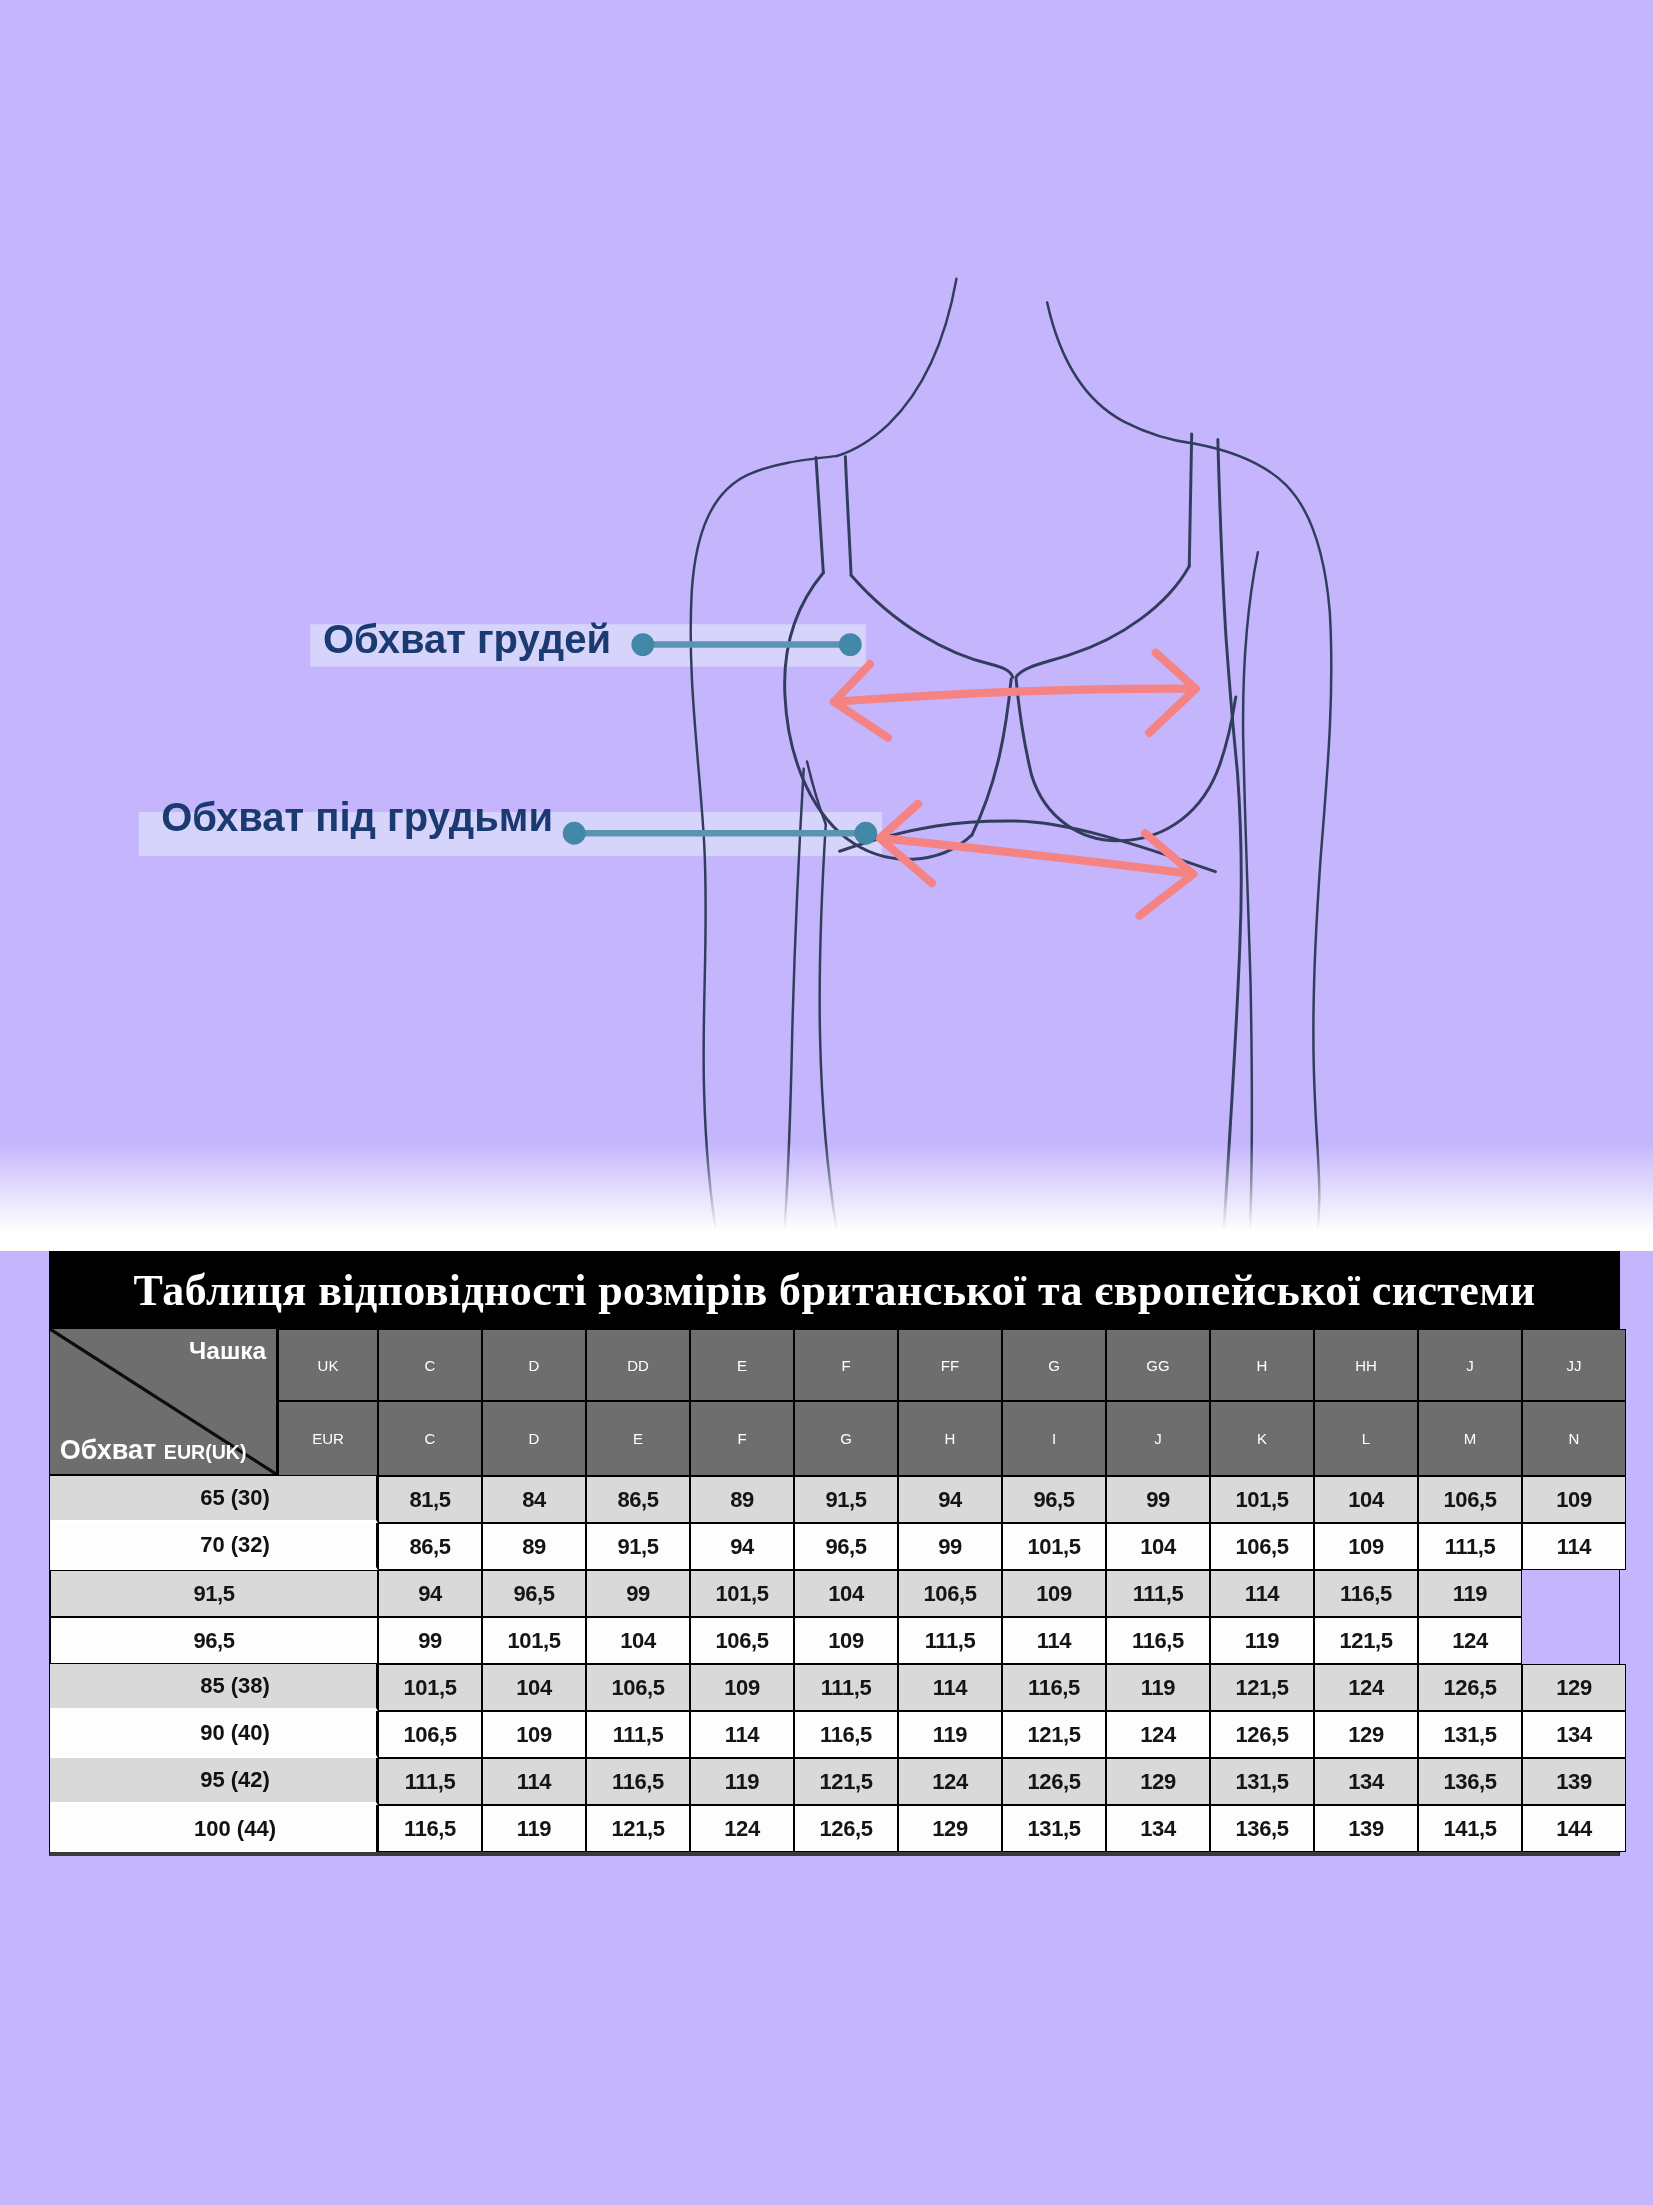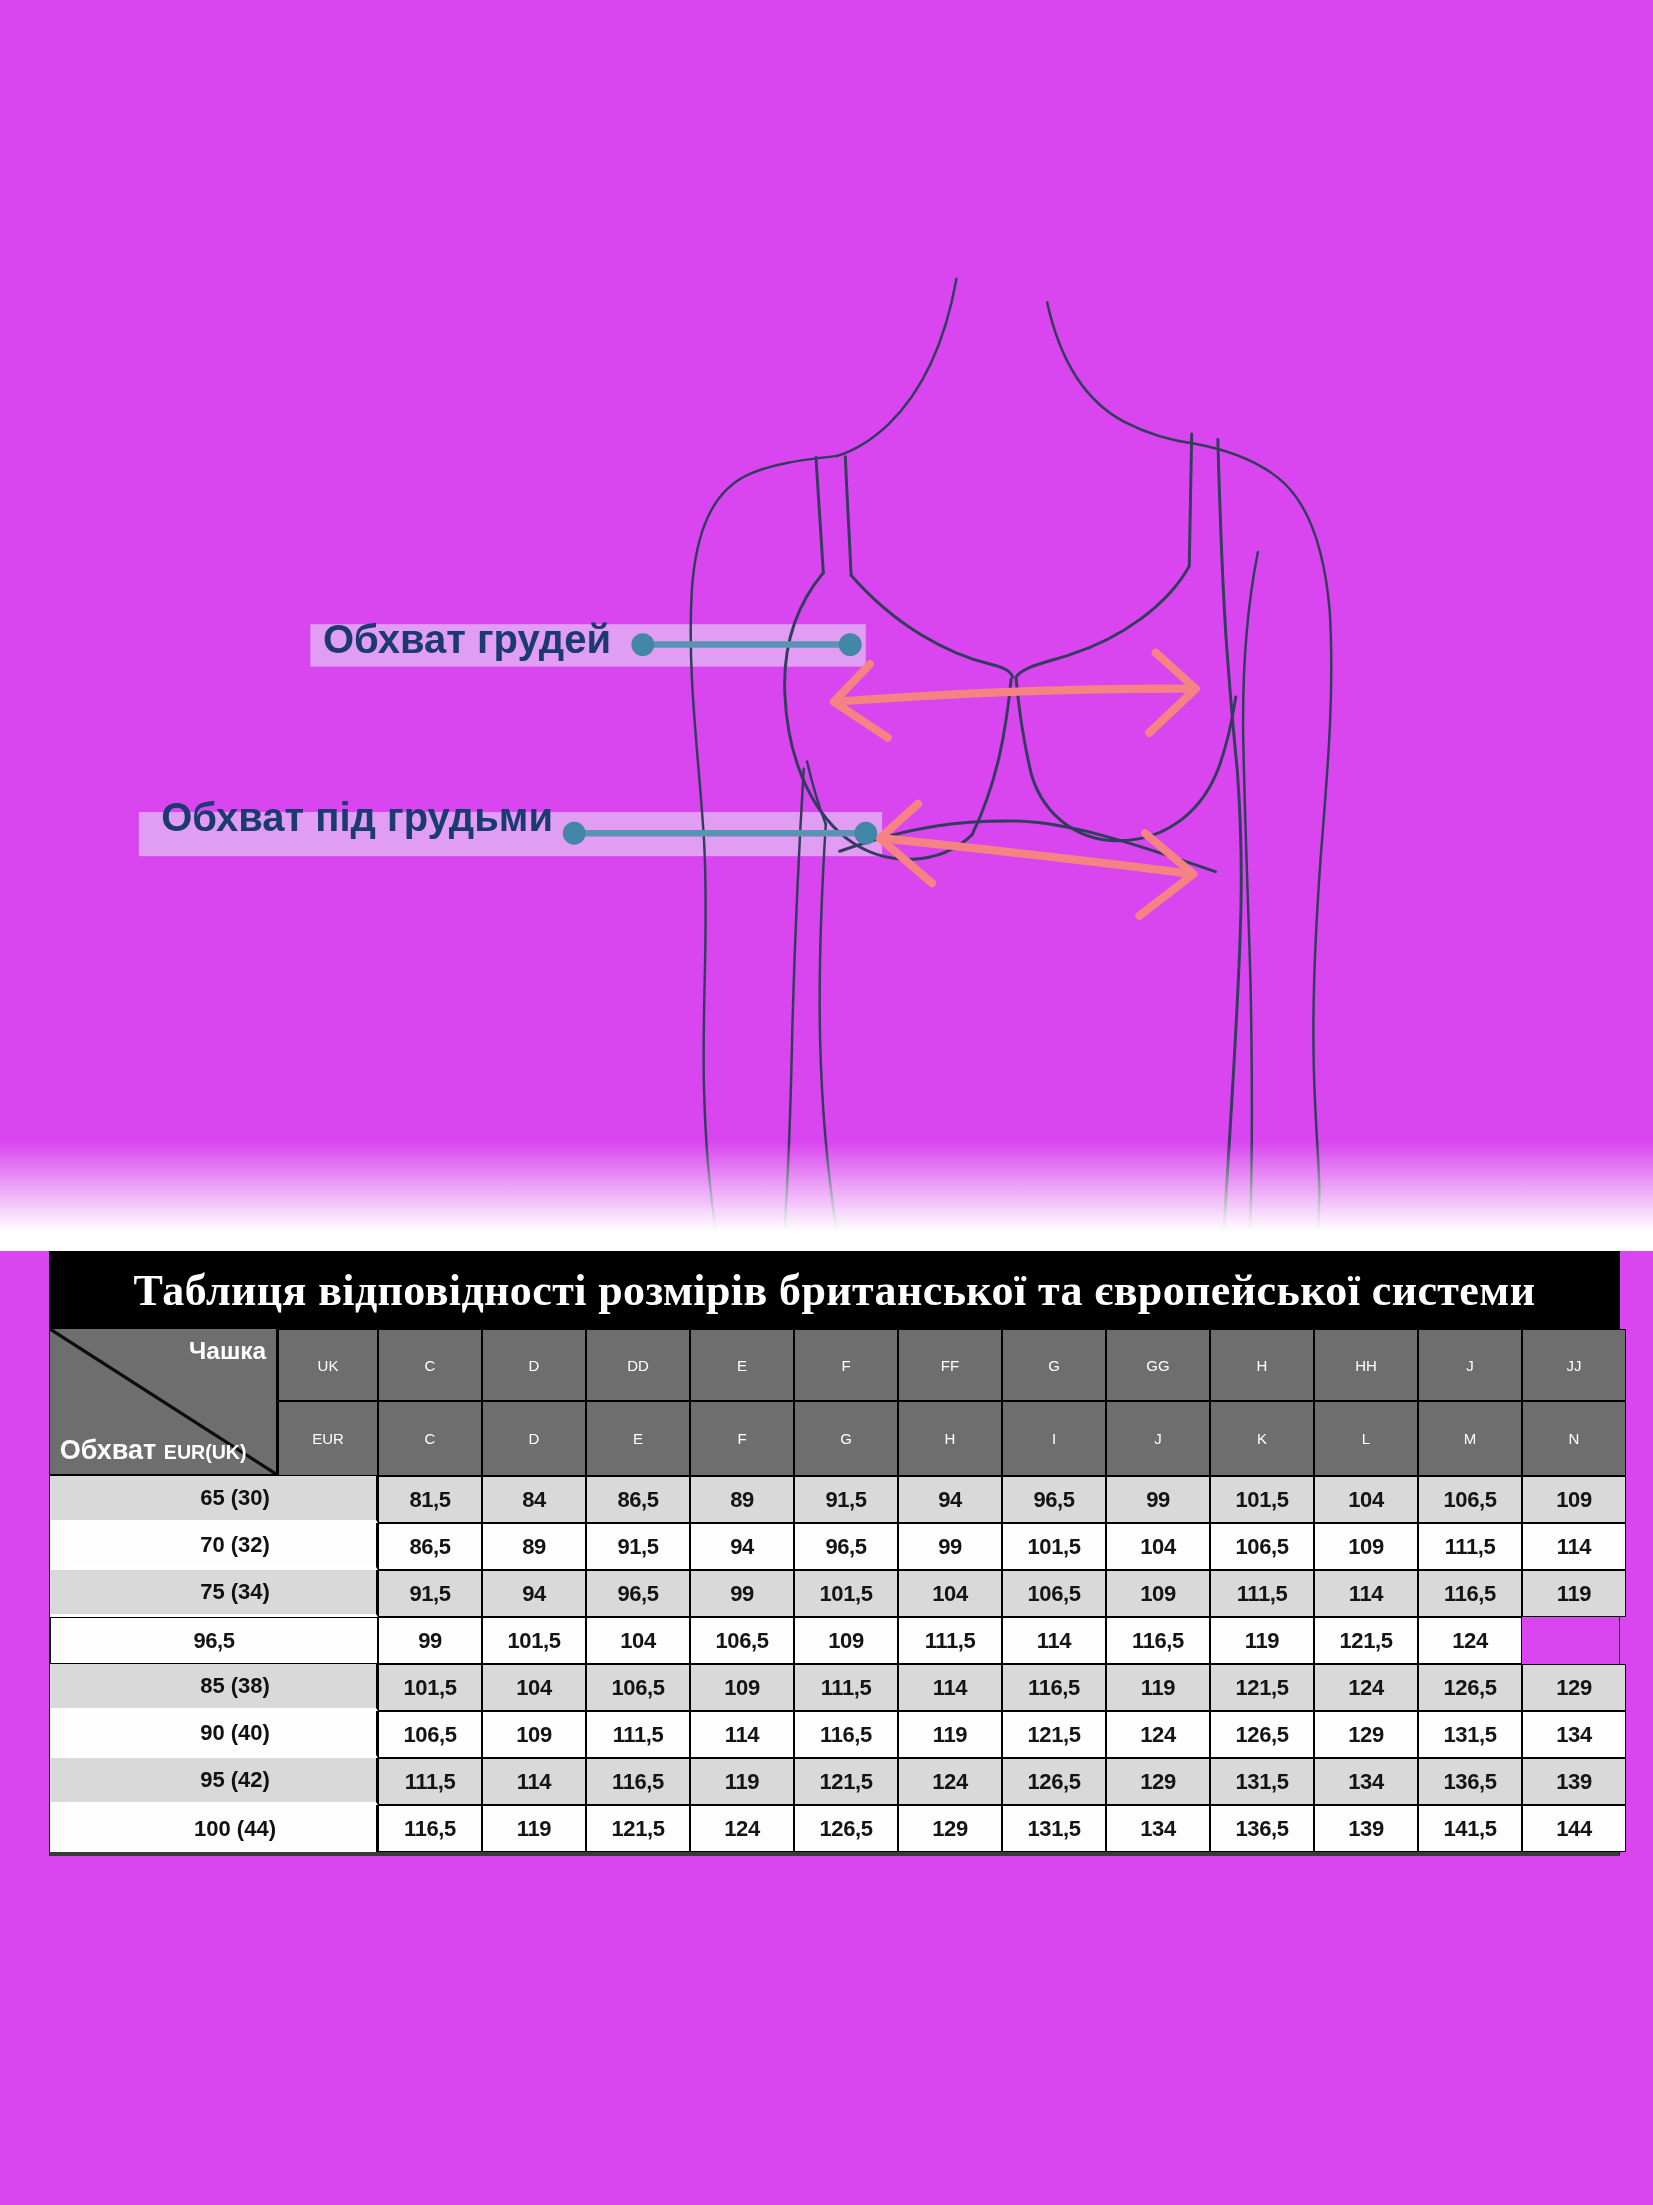--- a/index.html
+++ b/index.html
@@ -1,19 +1,19 @@
 <!DOCTYPE html>
 <html style="--label-text: #1c3a72; --connector: #5b94b2; --connector-dot: #4286a8; --arrow: #f58383; --line-art: #323c5d; --header-bg: #6e6e6e; --row-alt-bg: #d9d9d9; --title-bg: #000000; --title-text: #ffffff;font-size:13px"><head>
 <meta charset="utf-8">
 <style>
   html,body{margin:0;padding:0;background:#ffffff;}
   .page{
     position:relative;
     width:1654px;height:2205px;
-    background:#d946ef;
+    background:#c4b5fd;
     font-family:"Liberation Sans","DejaVu Sans",sans-serif;
     overflow:hidden;
   }
   
   .figure{position:absolute;left:0;top:0;width:1654px;height:1250px;}
   .figure svg{position:absolute;left:0;top:0;}
   .fig-label{
     position:absolute;
     font-size:40px;font-weight:600;line-height:1.1;
     color:var(--label-text,#1c3a72);
@@ -222,21 +222,20 @@
           <div class="vcell">96,5</div>
           <div class="vcell">99</div>
           <div class="vcell">101,5</div>
           <div class="vcell">104</div>
           <div class="vcell">106,5</div>
           <div class="vcell">109</div>
           <div class="vcell">111,5</div>
           <div class="vcell">114</div>
         </div>
         <div class="trow">
-          <div class="rlabel">75 (34)</div>
           <div class="vcell">91,5</div>
           <div class="vcell">94</div>
           <div class="vcell">96,5</div>
           <div class="vcell">99</div>
           <div class="vcell">101,5</div>
           <div class="vcell">104</div>
           <div class="vcell">106,5</div>
           <div class="vcell">109</div>
           <div class="vcell">111,5</div>
           <div class="vcell">114</div>

